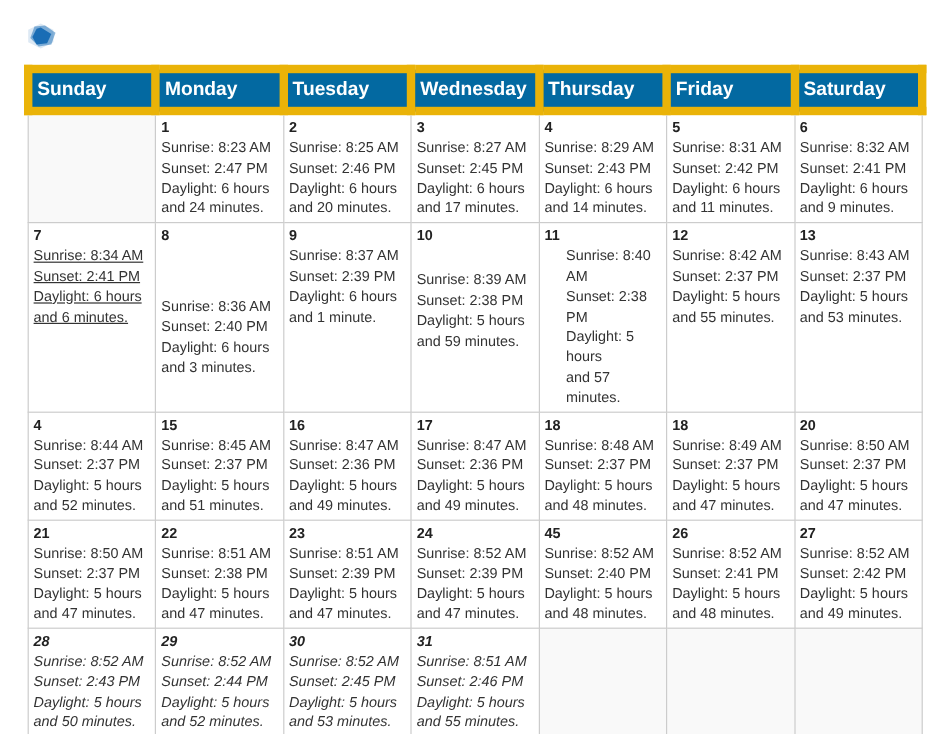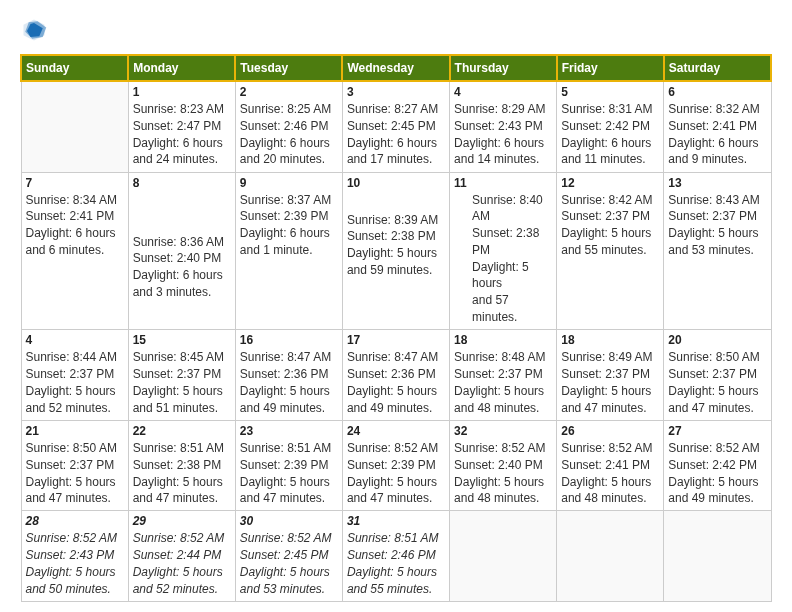--- a/index.html
+++ b/index.html
@@ -56,27 +56,27 @@
       margin-top: 2px;
     }
     .calendar {
       flex: 1;
       border: 1px solid #ccc;
       border-collapse: collapse;
       width: 100%;
       table-layout: fixed;
     }
     .calendar th {
-      background: #4d7c0f;
+      background: #0369a1;
       color: #fff;
-      font-size: 12px;
+      font-size: 16px;
       font-weight: bold;
       padding: 5px 4px;
       text-align: left;
-      border: 2px solid #eab308;
+      border: 7px solid #eab308;
     }
     .calendar td {
       border: 1px solid #ccc;
       vertical-align: top;
       padding: 3px 4px;
       font-size: 9.5px;
       color: #333;
       height: 88px;
     }
     .day-num {
@@ -175,21 +175,21 @@
             <span class="day-num">6</span>
             <div class="cell-text" style="white-space: pre-line;">Sunrise: 8:32 AM
 Sunset: 2:41 PM
 Daylight: 6 hours
 and 9 minutes.</div>
           </td>
         </tr>
         <tr>
           <td>
             <span class="day-num">7</span>
-            <div class="cell-text" style="white-space: pre-line;">Sunrise: 8:34 AM
+            <div class="cell-text" style="white-space: pre-line; text-decoration: underline;">Sunrise: 8:34 AM
 Sunset: 2:41 PM
 Daylight: 6 hours
 and 6 minutes.</div>
           </td>
           <td>
             <span class="day-num">8</span>
             <div class="cell-text" style="white-space: pre-line; margin-top: 44px;">Sunrise: 8:36 AM
 Sunset: 2:40 PM
 Daylight: 6 hours
 and 3 minutes.</div>
@@ -304,21 +304,21 @@
 and 47 minutes.</div>
           </td>
           <td>
             <span class="day-num">24</span>
             <div class="cell-text" style="white-space: pre-line;">Sunrise: 8:52 AM
 Sunset: 2:39 PM
 Daylight: 5 hours
 and 47 minutes.</div>
           </td>
           <td>
-            <span class="day-num">32</span>
+            <span class="day-num">45</span>
             <div class="cell-text" style="white-space: pre-line;">Sunrise: 8:52 AM
 Sunset: 2:40 PM
 Daylight: 5 hours
 and 48 minutes.</div>
           </td>
           <td>
             <span class="day-num">26</span>
             <div class="cell-text" style="white-space: pre-line;">Sunrise: 8:52 AM
 Sunset: 2:41 PM
 Daylight: 5 hours

